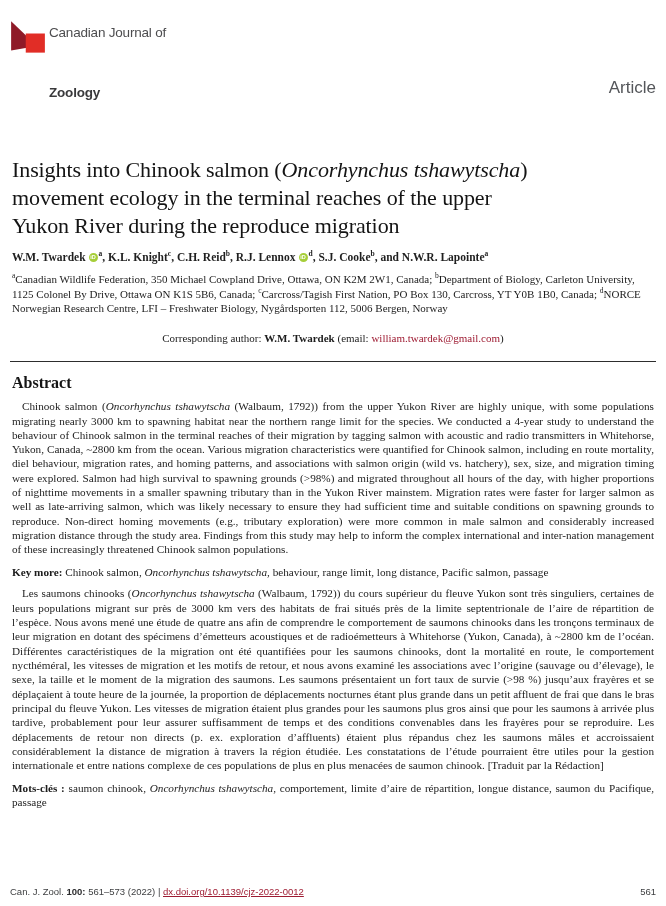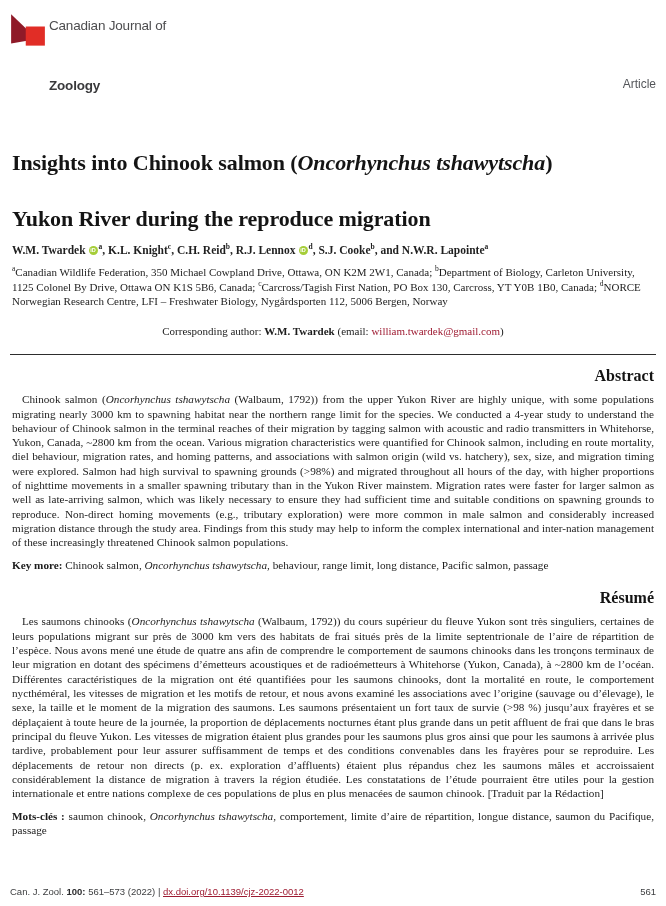--- a/index.html
+++ b/index.html
@@ -10,53 +10,53 @@
     background:#ffffff;
     font-family:"Liberation Serif","DejaVu Serif",serif;
     color:#1c1c1c;
     box-sizing:border-box;
     padding:0 10px;
     overflow:hidden;
   }
   
   .header {
     display:flex; justify-content:space-between; align-items:flex-end;
-    padding-top:13px;
+    padding-top:20px;
     font-family:"Liberation Sans","DejaVu Sans",sans-serif;
   }
   .brand { display:flex; align-items:flex-start; gap:3px; }
   .logo { width:36px; height:36px; flex:0 0 auto; }
   .brand-text { font-size:13.5px; line-height:1.08; color:#4d4d4f; letter-spacing:-0.2px; padding-top:6px; }
   .brand-line2 { font-weight:bold; color:#39393b;margin-top:45px; }
-  .article-type { font-size:12px; color:#54565a; padding-bottom:2px;margin-top:40px; }
+  .article-type { font-size:17px; color:#54565a; padding-bottom:2px;margin-top:40px; }
 
   
   .title {
     margin:56px 2px 0 2px;
-    font-size:22px; line-height:1.27; font-weight:bold;
+    font-size:22px; line-height:1.27; font-weight:normal;
     color:#141414; letter-spacing:-0.1px;
   }
   .authors { margin:11px 2px 0 2px; font-size:11.5px; font-weight:bold; color:#1f1f1f; }
   sup.affil { font-size:7.5px; vertical-align:super; line-height:0; }
   .orcid {
     display:inline-block; width:9px; height:9px; border-radius:50%;
     background:#a6ce39; color:#ffffff;
     font-family:"Liberation Sans",sans-serif;
     font-size:5.5px; font-weight:bold; line-height:9px; text-align:center;
     vertical-align:2px; margin:0 1px 0 3px;
     cursor:pointer;
   }
   .affiliations { margin:9px 2px 0 2px; font-size:11px; line-height:1.34; font-weight:normal; }
   .corresponding { margin:16px 2px 0 2px; font-size:11px;text-align:center; }
   .link { color:#9e1b32; text-decoration:none; cursor:pointer; }
   .link.underlined { text-decoration:underline; }
 
   
   .rule { border:none; border-top:1.2px solid #2d2d2d; margin:17px 0 0 0; }
-  .section-heading { margin:12px 2px 0 2px; font-size:16px; font-weight:bold; color:#141414;text-align:right; }
+  .section-heading { margin:12px 2px 0 2px; font-size:16px; font-weight:bold; color:#141414; }
   .body-text {
     margin:7px 2px 0 2px;
     font-size:11.2px; line-height:1.28;
     text-align:justify; text-indent:10px;
     color:#1c1c1c;
   }
   .keywords { margin:8px 2px 0 2px; font-size:11.2px; line-height:1.3; text-align:justify; }
   .resume-heading { margin:17px 2px 0 2px; }
 
   
@@ -81,37 +81,36 @@
       </svg>
       <div class="brand-text">
         <div>Canadian Journal of</div>
         <div class="brand-line2">Zoology</div>
       </div>
     </div>
     <div class="article-type">Article</div>
   </div>
 
   <h1 class="title"><span>Insights into Chinook salmon (</span><i>Oncorhynchus tshawytscha</i><span>)</span><br>
-    <br>
+    <span>movement ecology in the terminal reaches of the upper</span><br>
     <span>Yukon River during the reproduce migration</span>
   </h1>
 
   <p class="authors"><span><span>W.M. Twardek</span><span class="orcid">iD</span><sup class="affil">a</sup><span>, </span></span><span><span>K.L. Knight</span><sup class="affil">c</sup><span>, </span></span><span><span>C.H. Reid</span><sup class="affil">b</sup><span>, </span></span><span><span>R.J. Lennox</span><span class="orcid">iD</span><sup class="affil">d</sup><span>, </span></span><span><span>S.J. Cooke</span><sup class="affil">b</sup><span>, and </span></span><span><span>N.W.R. Lapointe</span><sup class="affil">a</sup></span></p>
 
   <p class="affiliations"><span><sup class="affil">a</sup><span>Canadian Wildlife Federation, 350 Michael Cowpland Drive, Ottawa, ON K2M 2W1, Canada; </span></span><span><sup class="affil">b</sup><span>Department of Biology, Carleton University, 1125 Colonel By Drive, Ottawa ON K1S 5B6, Canada; </span></span><span><sup class="affil">c</sup><span>Carcross/Tagish First Nation, PO Box 130, Carcross, YT Y0B 1B0, Canada; </span></span><span><sup class="affil">d</sup><span>NORCE Norwegian Research Centre, LFI – Freshwater Biology, Nygårdsporten 112, 5006 Bergen, Norway</span></span></p>
 
   <p class="corresponding"><span>Corresponding author: </span><b>W.M. Twardek</b><span> (email: </span><a class="link">william.twardek@gmail.com</a><span>)</span></p>
 
   <hr class="rule">
 
   <h2 class="section-heading">Abstract</h2>
   <p class="body-text"><span>Chinook salmon (</span><i>Oncorhynchus tshawytscha</i><span> (Walbaum, 1792)) from the upper Yukon River are highly unique, with some populations migrating nearly 3000 km to spawning habitat near the northern range limit for the species. We conducted a 4-year study to understand the behaviour of Chinook salmon in the terminal reaches of their migration by tagging salmon with acoustic and radio transmitters in Whitehorse, Yukon, Canada, ~2800 km from the ocean. Various migration characteristics were quantified for Chinook salmon, including en route mortality, diel behaviour, migration rates, and homing patterns, and associations with salmon origin (wild vs. hatchery), sex, size, and migration timing were explored. Salmon had high survival to spawning grounds (&gt;98%) and migrated throughout all hours of the day, with higher proportions of nighttime movements in a smaller spawning tributary than in the Yukon River mainstem. Migration rates were faster for larger salmon as well as late-arriving salmon, which was likely necessary to ensure they had sufficient time and suitable conditions on spawning grounds to reproduce. Non-direct homing movements (e.g., tributary exploration) were more common in male salmon and considerably increased migration distance through the study area. Findings from this study may help to inform the complex international and inter-nation management of these increasingly threatened Chinook salmon populations.</span></p>
   <p class="keywords"><b>Key more:</b><span> Chinook salmon, </span><i>Oncorhynchus tshawytscha</i><span>, behaviour, range limit, long distance, Pacific salmon, passage</span></p>
 
-  <h2 class="section-heading resume-heading">Résumé</h2>
   <p class="body-text"><span>Les saumons chinooks (</span><i>Oncorhynchus tshawytscha</i><span> (Walbaum, 1792)) du cours supérieur du fleuve Yukon sont très singuliers, certaines de leurs populations migrant sur près de 3000 km vers des habitats de frai situés près de la limite septentrionale de l’aire de répartition de l’espèce. Nous avons mené une étude de quatre ans afin de comprendre le comportement de saumons chinooks dans les tronçons terminaux de leur migration en dotant des spécimens d’émetteurs acoustiques et de radioémetteurs à Whitehorse (Yukon, Canada), à ~2800 km de l’océan. Différentes caractéristiques de la migration ont été quantifiées pour les saumons chinooks, dont la mortalité en route, le comportement nycthéméral, les vitesses de migration et les motifs de retour, et nous avons examiné les associations avec l’origine (sauvage ou d’élevage), le sexe, la taille et le moment de la migration des saumons. Les saumons présentaient un fort taux de survie (&gt;98 %) jusqu’aux frayères et se déplaçaient à toute heure de la journée, la proportion de déplacements nocturnes étant plus grande dans un petit affluent de frai que dans le bras principal du fleuve Yukon. Les vitesses de migration étaient plus grandes pour les saumons plus gros ainsi que pour les saumons à arrivée plus tardive, probablement pour leur assurer suffisamment de temps et des conditions convenables dans les frayères pour se reproduire. Les déplacements de retour non directs (p. ex. exploration d’affluents) étaient plus répandus chez les saumons mâles et accroissaient considérablement la distance de migration à travers la région étudiée. Les constatations de l’étude pourraient être utiles pour la gestion internationale et entre nations complexe de ces populations de plus en plus menacées de saumon chinook. [Traduit par la Rédaction]</span></p>
   <p class="keywords"><b>Mots-clés :</b><span> saumon chinook, </span><i>Oncorhynchus tshawytscha</i><span>, comportement, limite d’aire de répartition, longue distance, saumon du Pacifique, passage</span></p>
 
   <div class="footer">
     <div><span>Can. J. Zool. </span><b>100:</b><span> 561–573 (2022) | </span><a class="link underlined">dx.doi.org/10.1139/cjz-2022-0012</a></div>
     <div>561</div>
   </div>
 
 </div>
 

